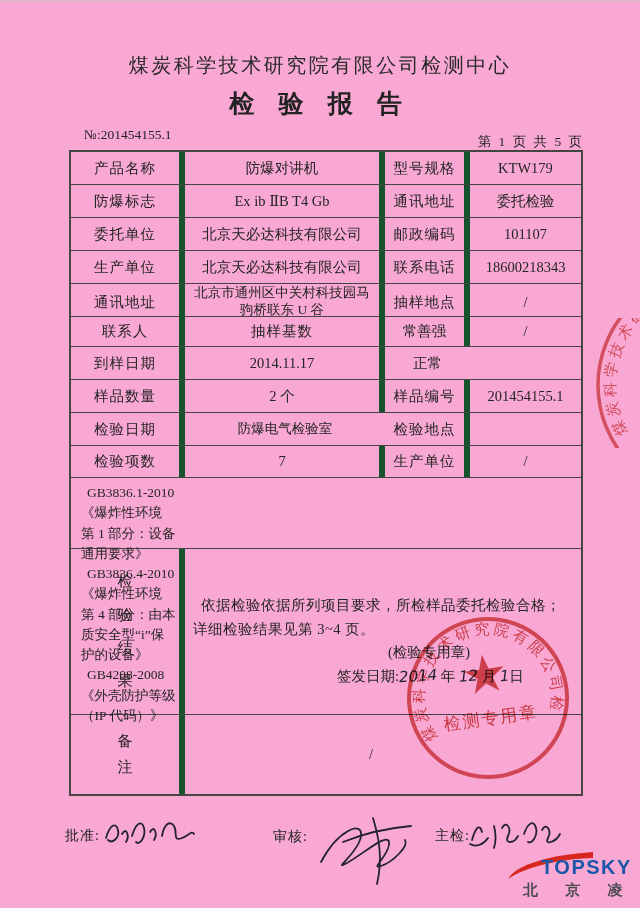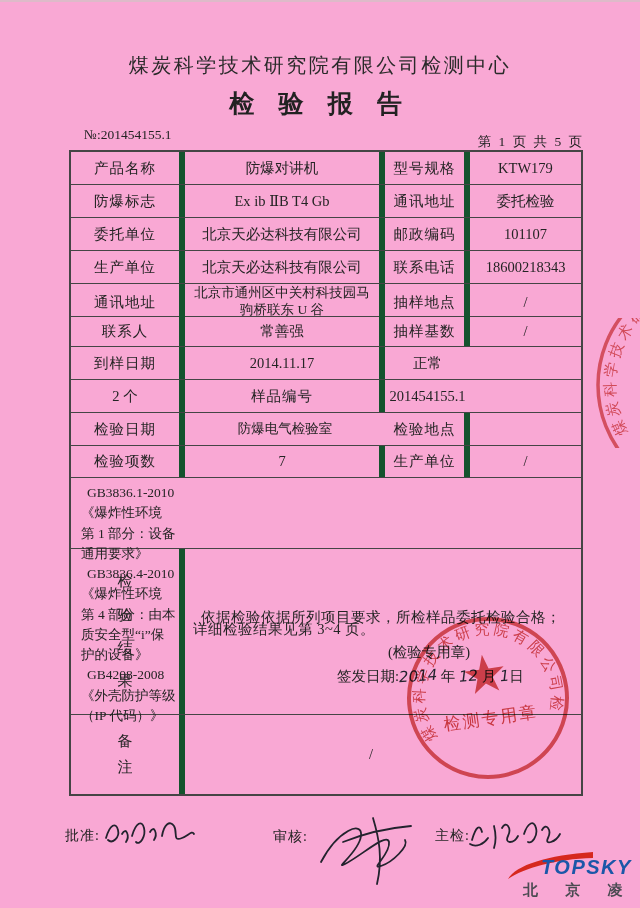--- a/index.html
+++ b/index.html
@@ -29,41 +29,41 @@
   .cell.b-r { border-right:6px solid #14532d; }
   .h33{height:33px} .h30{height:30px} .h32{height:32px}
   .basis-row{height:71px} .result-row{height:166px} .remark-row{height:79px}
 
   .basis-val { display:block; text-align:left; font-size:13.5px; padding:5px 8px 4px 10px; line-height:1.5; }
   .basis-val div { text-indent:6px; }
 
   .vlabel { display:flex; flex-direction:column; align-items:center; justify-content:space-around;
     padding:16px 0; font-size:15px; }
   .result-val { position:relative; display:block; font-size:14.5px; }
-  .result-val .l1 { position:absolute; left:16px; top:47px; letter-spacing:.5px;margin-top:12px; }
+  .result-val .l1 { position:absolute; left:16px; top:47px; letter-spacing:.5px; }
   .result-val .l2 { position:absolute; left:8px; top:71px; letter-spacing:.5px; }
   .result-val .seal-note { position:absolute; left:203px; top:94px; }
   .result-val .issue { position:absolute; left:152px; top:118px; }
   .hand { font-family:"DejaVu Sans", sans-serif; font-style:italic; color:#23232e;
     display:inline-block; transform:rotate(-4deg); font-size:15px; }
   .remark-val { padding-right:28px; }
 
   .stamp-main { position:absolute; left:402px; top:612px; width:172px; height:172px;
     mix-blend-mode:multiply; transform:rotate(-8deg); }
   .stamp-edge { position:absolute; left:590px; top:318px; width:50px; height:130px;
     overflow:hidden; mix-blend-mode:multiply; }
   .stamp-edge svg { position:absolute; left:-20px; top:-73px; }
 
   .sig-label { position:absolute; font-size:14px; letter-spacing:1px; }
   .sig { position:absolute; }
   .sig path { fill:none; stroke:#23232e; stroke-width:1.8; stroke-linecap:round; }
 
   .logo-swoosh { position:absolute; left:508px; top:852px; }
   .logo-text { position:absolute; left:541px; top:856px; font-size:20px; font-weight:bold;
-    font-style:italic; letter-spacing:1.5px; font-family:"Liberation Sans","DejaVu Sans",sans-serif; }
+    letter-spacing:1.5px; font-family:"Liberation Sans","DejaVu Sans",sans-serif; }
   .logo-sub { position:absolute; left:523px; top:881px; font-size:15px; font-weight:600;
     letter-spacing:11px; color:#4b4b52; font-family:"DejaVu Sans",sans-serif; white-space:nowrap; }
 </style>
 </head>
 <body>
 
 <div class="page">
   <div class="scan-edge"></div>
 
   <div class="org-title">煤炭科学技术研究院有限公司检测中心</div>
@@ -97,30 +97,31 @@
       <div class="cell">18600218343</div>
     </div>
     <div class="t-row h33">
       <div class="cell lbl b-r">通讯地址</div>
       <div class="cell b-r" style="font-size:13.5px">北京市通州区中关村科技园马驹桥联东 U 谷</div>
       <div class="cell lbl b-r">抽样地点</div>
       <div class="cell">/</div>
     </div>
     <div class="t-row h30">
       <div class="cell lbl b-r">联系人</div>
+      <div class="cell lbl b-r">抽样基数</div>
       <div class="cell b-r">常善强</div>
-      <div class="cell lbl b-r">抽样基数</div>
       <div class="cell">/</div>
     </div>
     <div class="t-row h33">
       <div class="cell lbl b-r">到样日期</div>
       <div class="cell b-r">2014.11.17</div>
       <div class="cell">正常</div>
     </div>
     <div class="t-row h33">
+      <div class="cell lbl b-r">样品数量</div>
       <div class="cell b-r">2 个</div>
       <div class="cell lbl b-r">样品编号</div>
       <div class="cell">201454155.1</div>
     </div>
     <div class="t-row h33">
       <div class="cell lbl b-r">检验日期</div>
       <div class="cell" style="font-size:13.5px">防爆电气检验室</div>
       <div class="cell lbl b-r">检验地点</div>
     </div>
     <div class="t-row h32">

